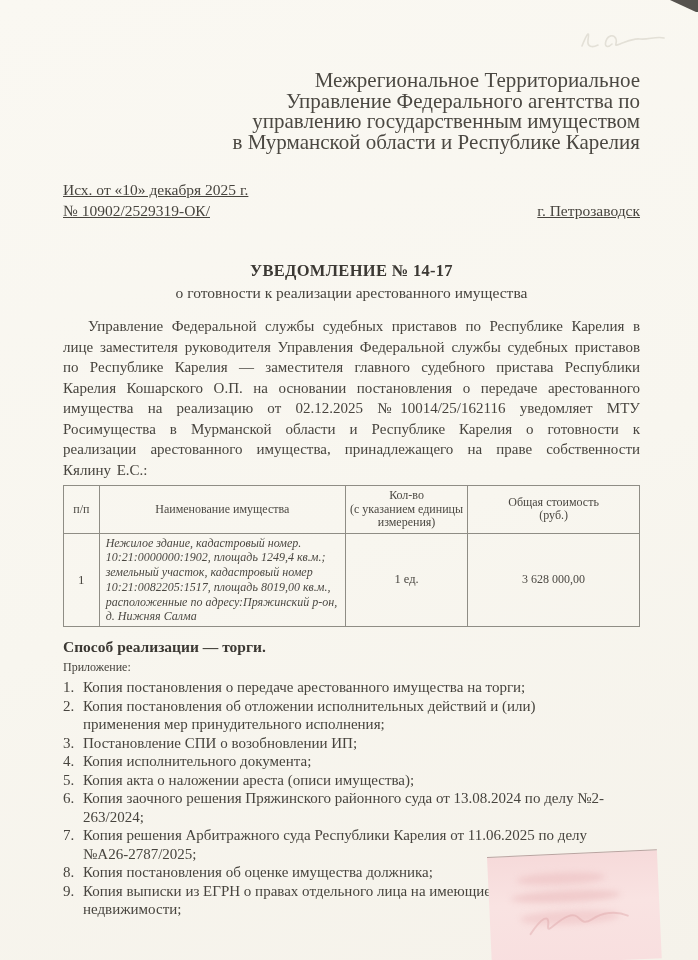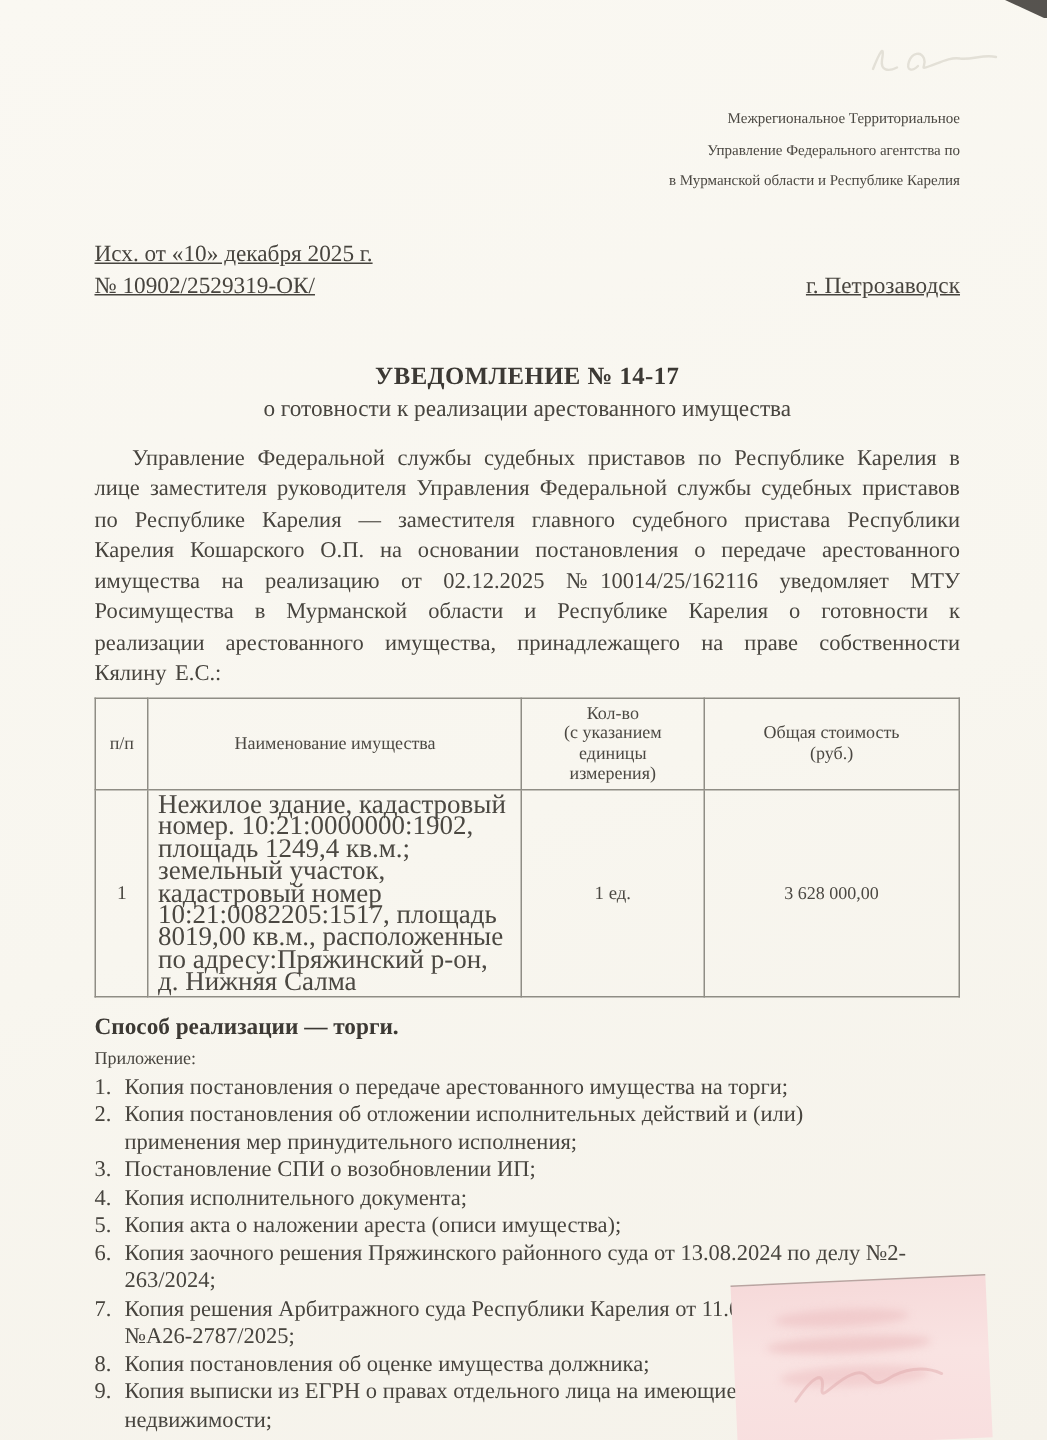--- a/index.html
+++ b/index.html
@@ -15,21 +15,21 @@
     color:#47443e;
     overflow:hidden;
   }
   .content{
     position:relative;
     padding:70px 58px 0 63px;
   }
   
   .letterhead{
     text-align:right;
-    font-size:10px;
+    font-size:21px;
     line-height:20.5px;
     color:#4b4842;
   }
   
   .refblock{margin-top:27px;font-size:15.5px;line-height:21px;text-decoration:underline;}
   .refrow2{display:flex;justify-content:space-between;}
   
   .titleblock{margin-top:39px;text-align:center;}
   .title-main{font-weight:bold;font-size:16.5px;line-height:22px;color:#3c3934;letter-spacing:.3px;}
   .title-sub{font-size:15.5px;line-height:21px;}
@@ -60,21 +60,21 @@
     text-align:center;
     white-space:pre-line;
     line-height:13.5px;
     padding:3px 4px;
   }
   th.c-num{width:28px;vertical-align:bottom;padding-bottom:8px;}
   th.c-name{width:248px;vertical-align:top;padding-top:4px;}
   th.c-qty{width:118px;margin-top:24px;}
   th.c-cost{width:172px;vertical-align:top;padding-top:4px;line-height:15px;}
   td.c-num{text-align:center;font-size:13px;}
-  td.c-name{font-size:18px;line-height:14.8px;padding:4px 8px;}
+  td.c-name{font-size:12px;line-height:14.8px;padding:4px 8px;font-style:italic;}
   td.c-qty{text-align:center;font-size:12.5px;}
   td.c-cost{text-align:center;font-size:12px;}
   
   .method{margin-top:10px;font-weight:bold;font-size:15.5px;line-height:20px;color:#3c3934;}
   .attach-label{font-size:12px;line-height:20px;}
   .attach-list{margin-top:1px;}
   .attach-item{display:flex;font-size:15px;line-height:18.5px;}
   .attach-num{flex:0 0 20px;}
   .attach-text{flex:1;padding-right:30px;}
   
@@ -105,20 +105,21 @@
 
   <svg class="pencil-note" width="120" height="45" viewBox="0 0 120 45">
     <path d="M14,32 C18,22 22,14 20,26 C19,33 24,34 30,31 M44,30 C40,34 36,33 38,27 C40,21 46,20 48,25 C50,30 44,33 52,30 C60,27 66,24 72,25 C80,26 88,22 96,24" fill="none" stroke="#b5b0a2" stroke-width="1.6" stroke-linecap="round" opacity="0.6"></path>
   </svg>
 
   <div class="content">
 
     <div class="letterhead">
       <div>Межрегиональное Территориальное</div>
       <div>Управление Федерального агентства по</div>
+      <div>управлению государственным имуществом</div>
       <div>в Мурманской области и Республике Карелия</div>
     </div>
 
     <div class="refblock">
       <div>Исх. от «10» декабря 2025 г.</div>
       <div class="refrow2">
         <span>№ 10902/2529319-ОК/</span>
         <span>г. Петрозаводск</span>
       </div>
     </div>

